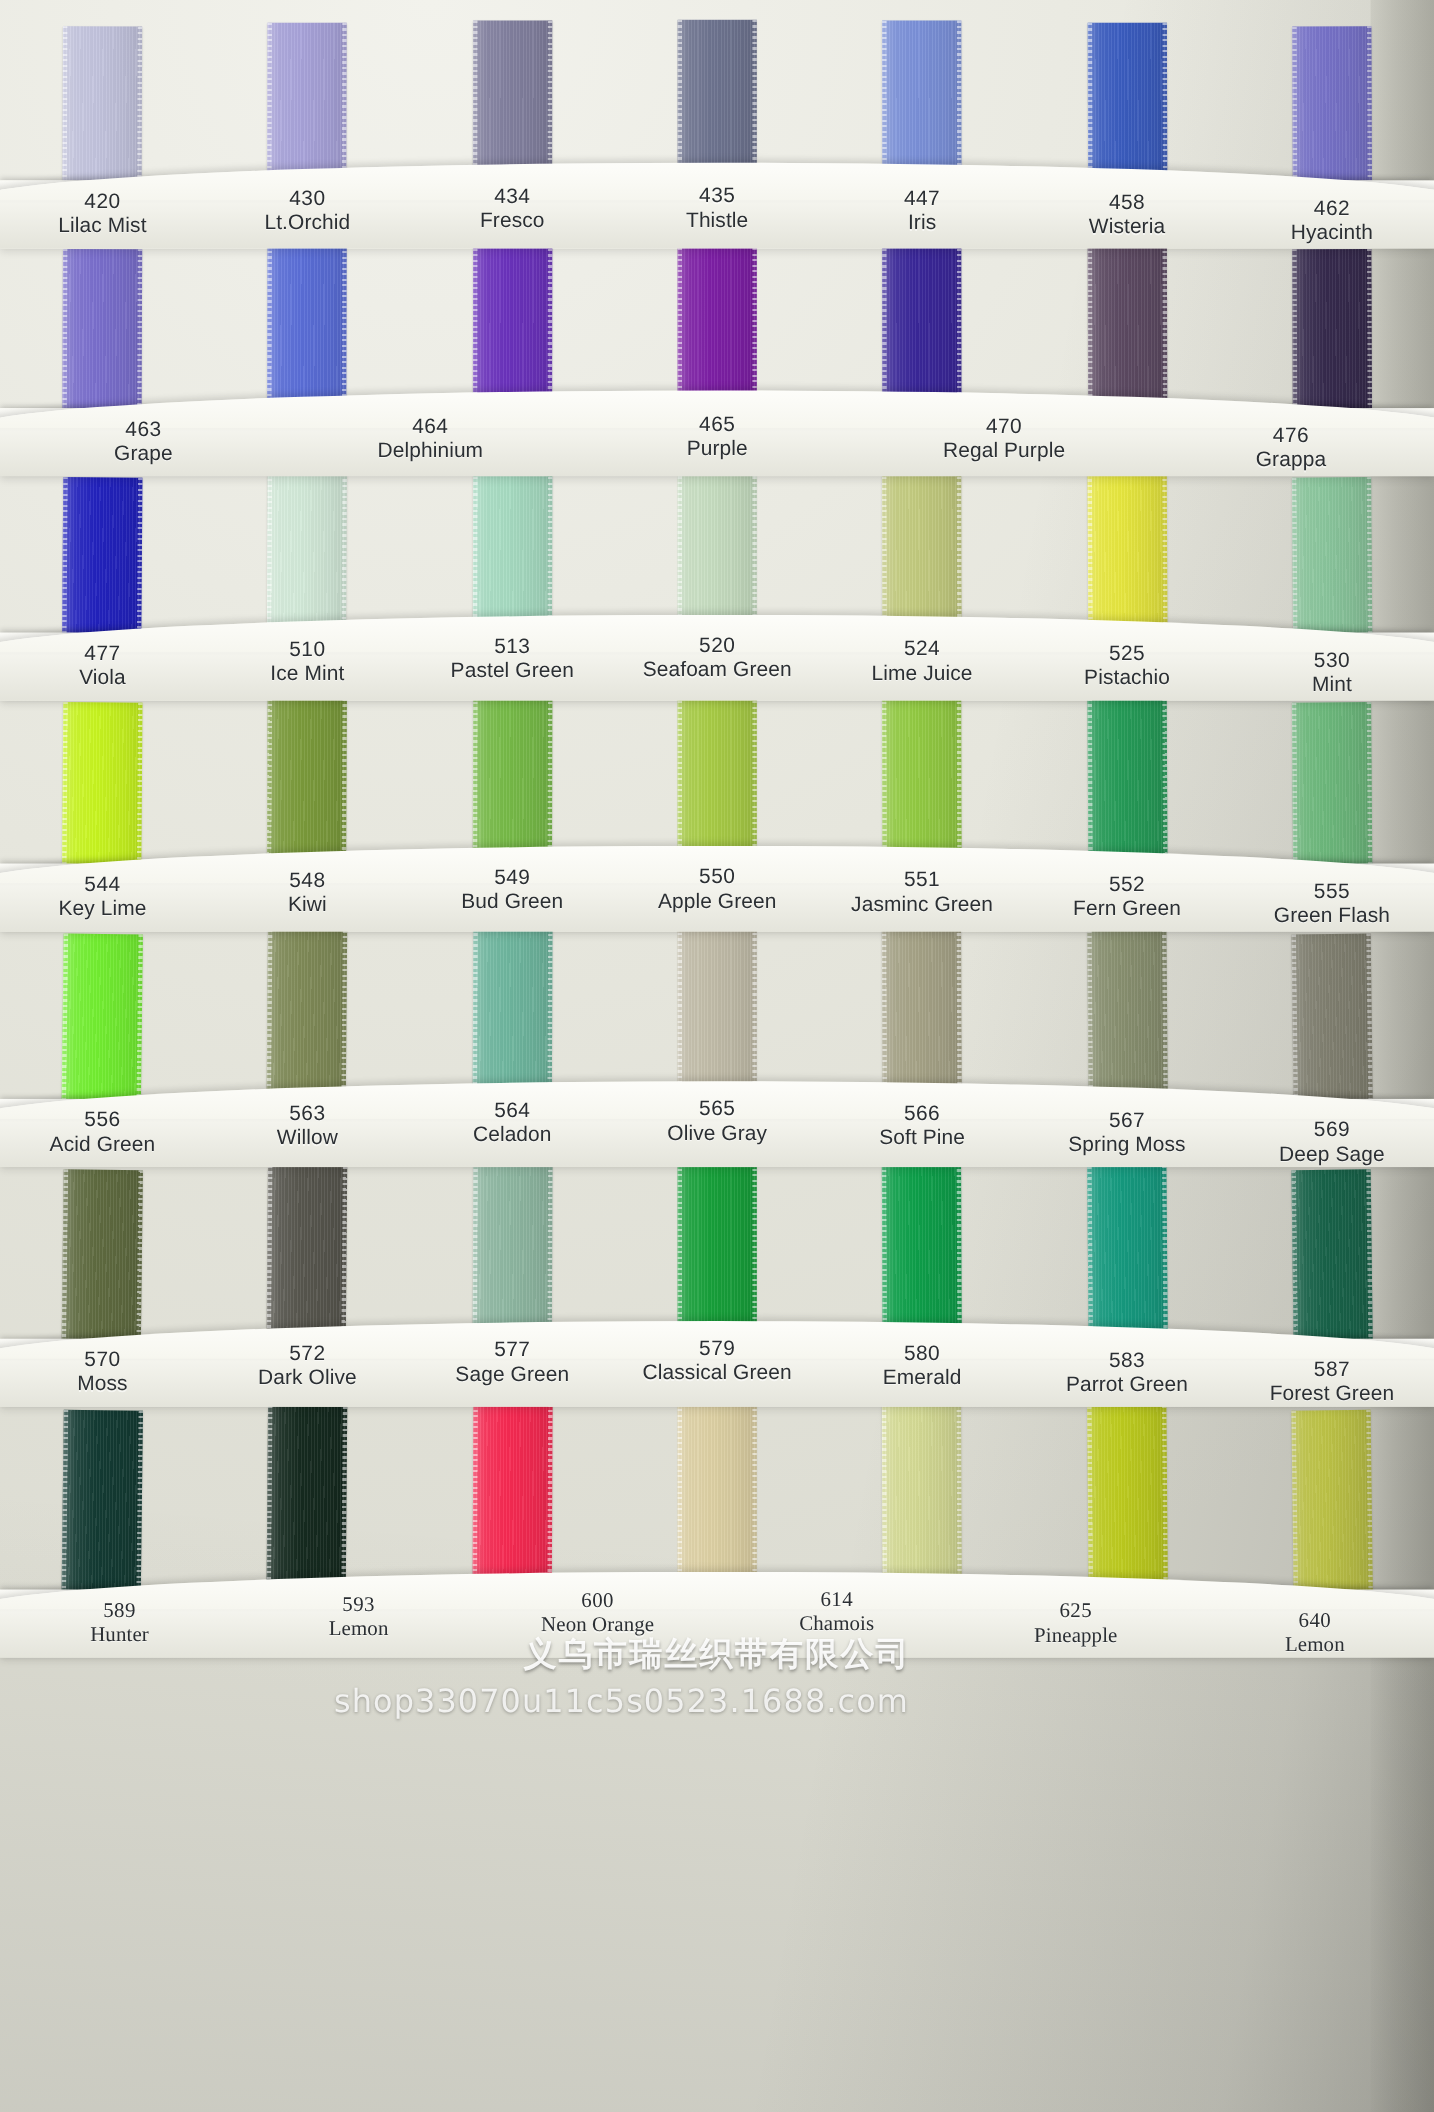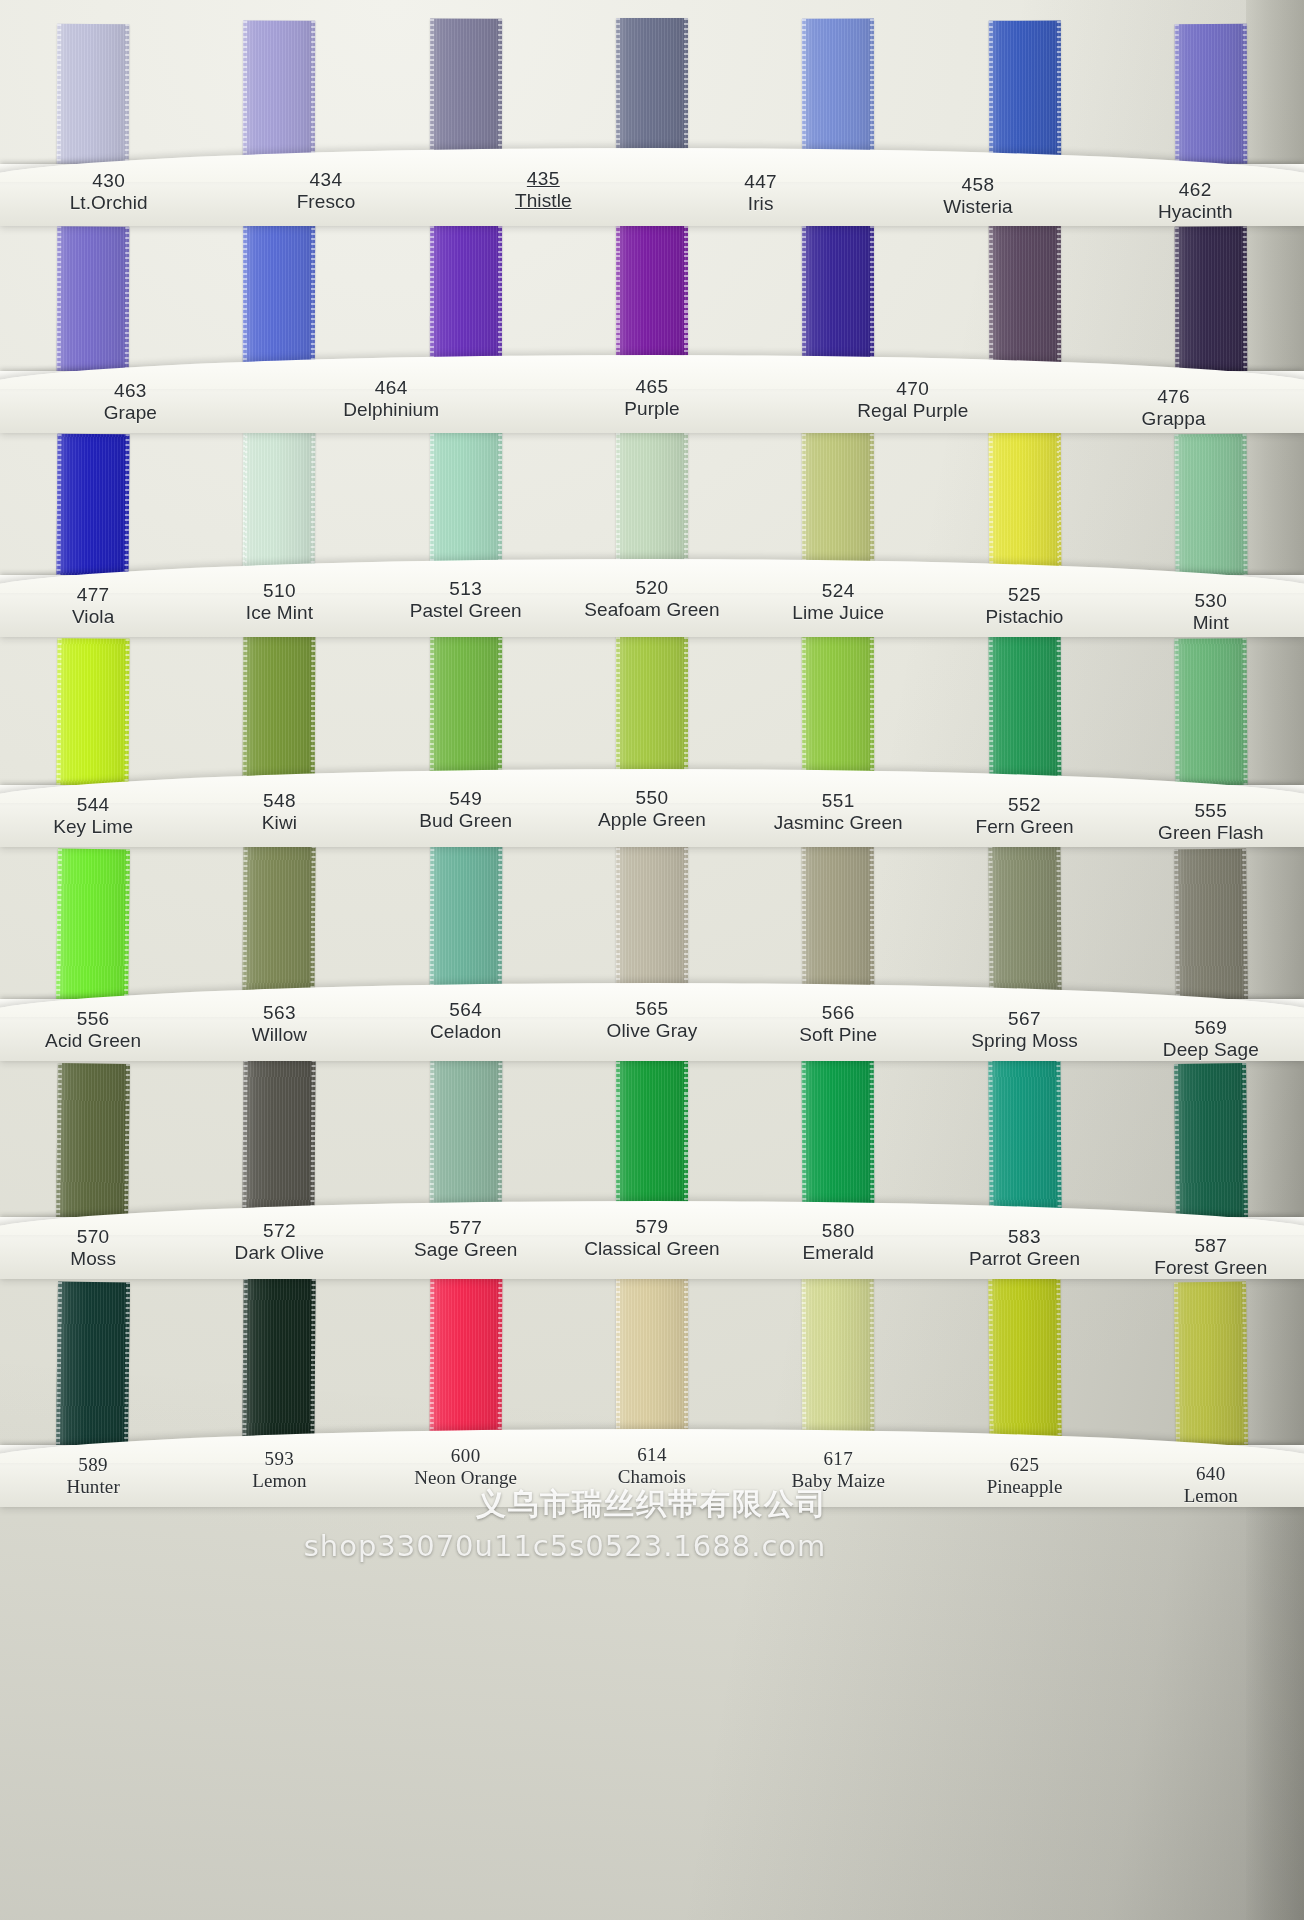--- a/index.html
+++ b/index.html
@@ -186,29 +186,33 @@
             <div class="swatch" title="462 Hyacinth" style="background: rgb(123, 118, 212); transform: translateY(0px) rotate(-0.21deg);">
               <div class="edge l"></div>
               <div class="edge r"></div>
             </div>
           </div>
         </div>
       </div>
       <div class="band" style="top: 164px; height: 62px;">
         <div class="band-top-curve"></div>
         <div class="labels">
+          <div class="label" style="transform: translateY(0px);">
+            <div class="code">420</div>
+            <div class="name">Lilac Mist</div>
+          </div>
           <div class="label" style="transform: translateY(-2.77778px);">
             <div class="code">430</div>
             <div class="name">Lt.Orchid</div>
           </div>
           <div class="label" style="transform: translateY(-4.44444px);">
             <div class="code">434</div>
             <div class="name">Fresco</div>
           </div>
-          <div class="label" style="transform: translateY(-5px); text-decoration: underline;">
+          <div class="label" style="transform: translateY(-5px);">
             <div class="code">435</div>
             <div class="name">Thistle</div>
           </div>
           <div class="label" style="transform: translateY(-2.44444px);">
             <div class="code">447</div>
             <div class="name">Iris</div>
           </div>
           <div class="label" style="transform: translateY(1.22222px);">
             <div class="code">458</div>
             <div class="name">Wisteria</div>
@@ -663,24 +667,20 @@
             <div class="code">593</div>
             <div class="name">Lemon</div>
           </div>
           <div class="label" style="transform: translateY(-8.88889px);">
             <div class="code">600</div>
             <div class="name">Neon Orange</div>
           </div>
           <div class="label" style="transform: translateY(-10px);">
             <div class="code">614</div>
             <div class="name">Chamois</div>
-          </div>
-          <div class="label" style="transform: translateY(-5.88889px);">
-            <div class="code">617</div>
-            <div class="name">Baby Maize</div>
           </div>
           <div class="label" style="transform: translateY(0.444444px);">
             <div class="code">625</div>
             <div class="name">Pineapple</div>
           </div>
           <div class="label" style="transform: translateY(9px);">
             <div class="code">640</div>
             <div class="name">Lemon</div>
           </div>
         </div>

